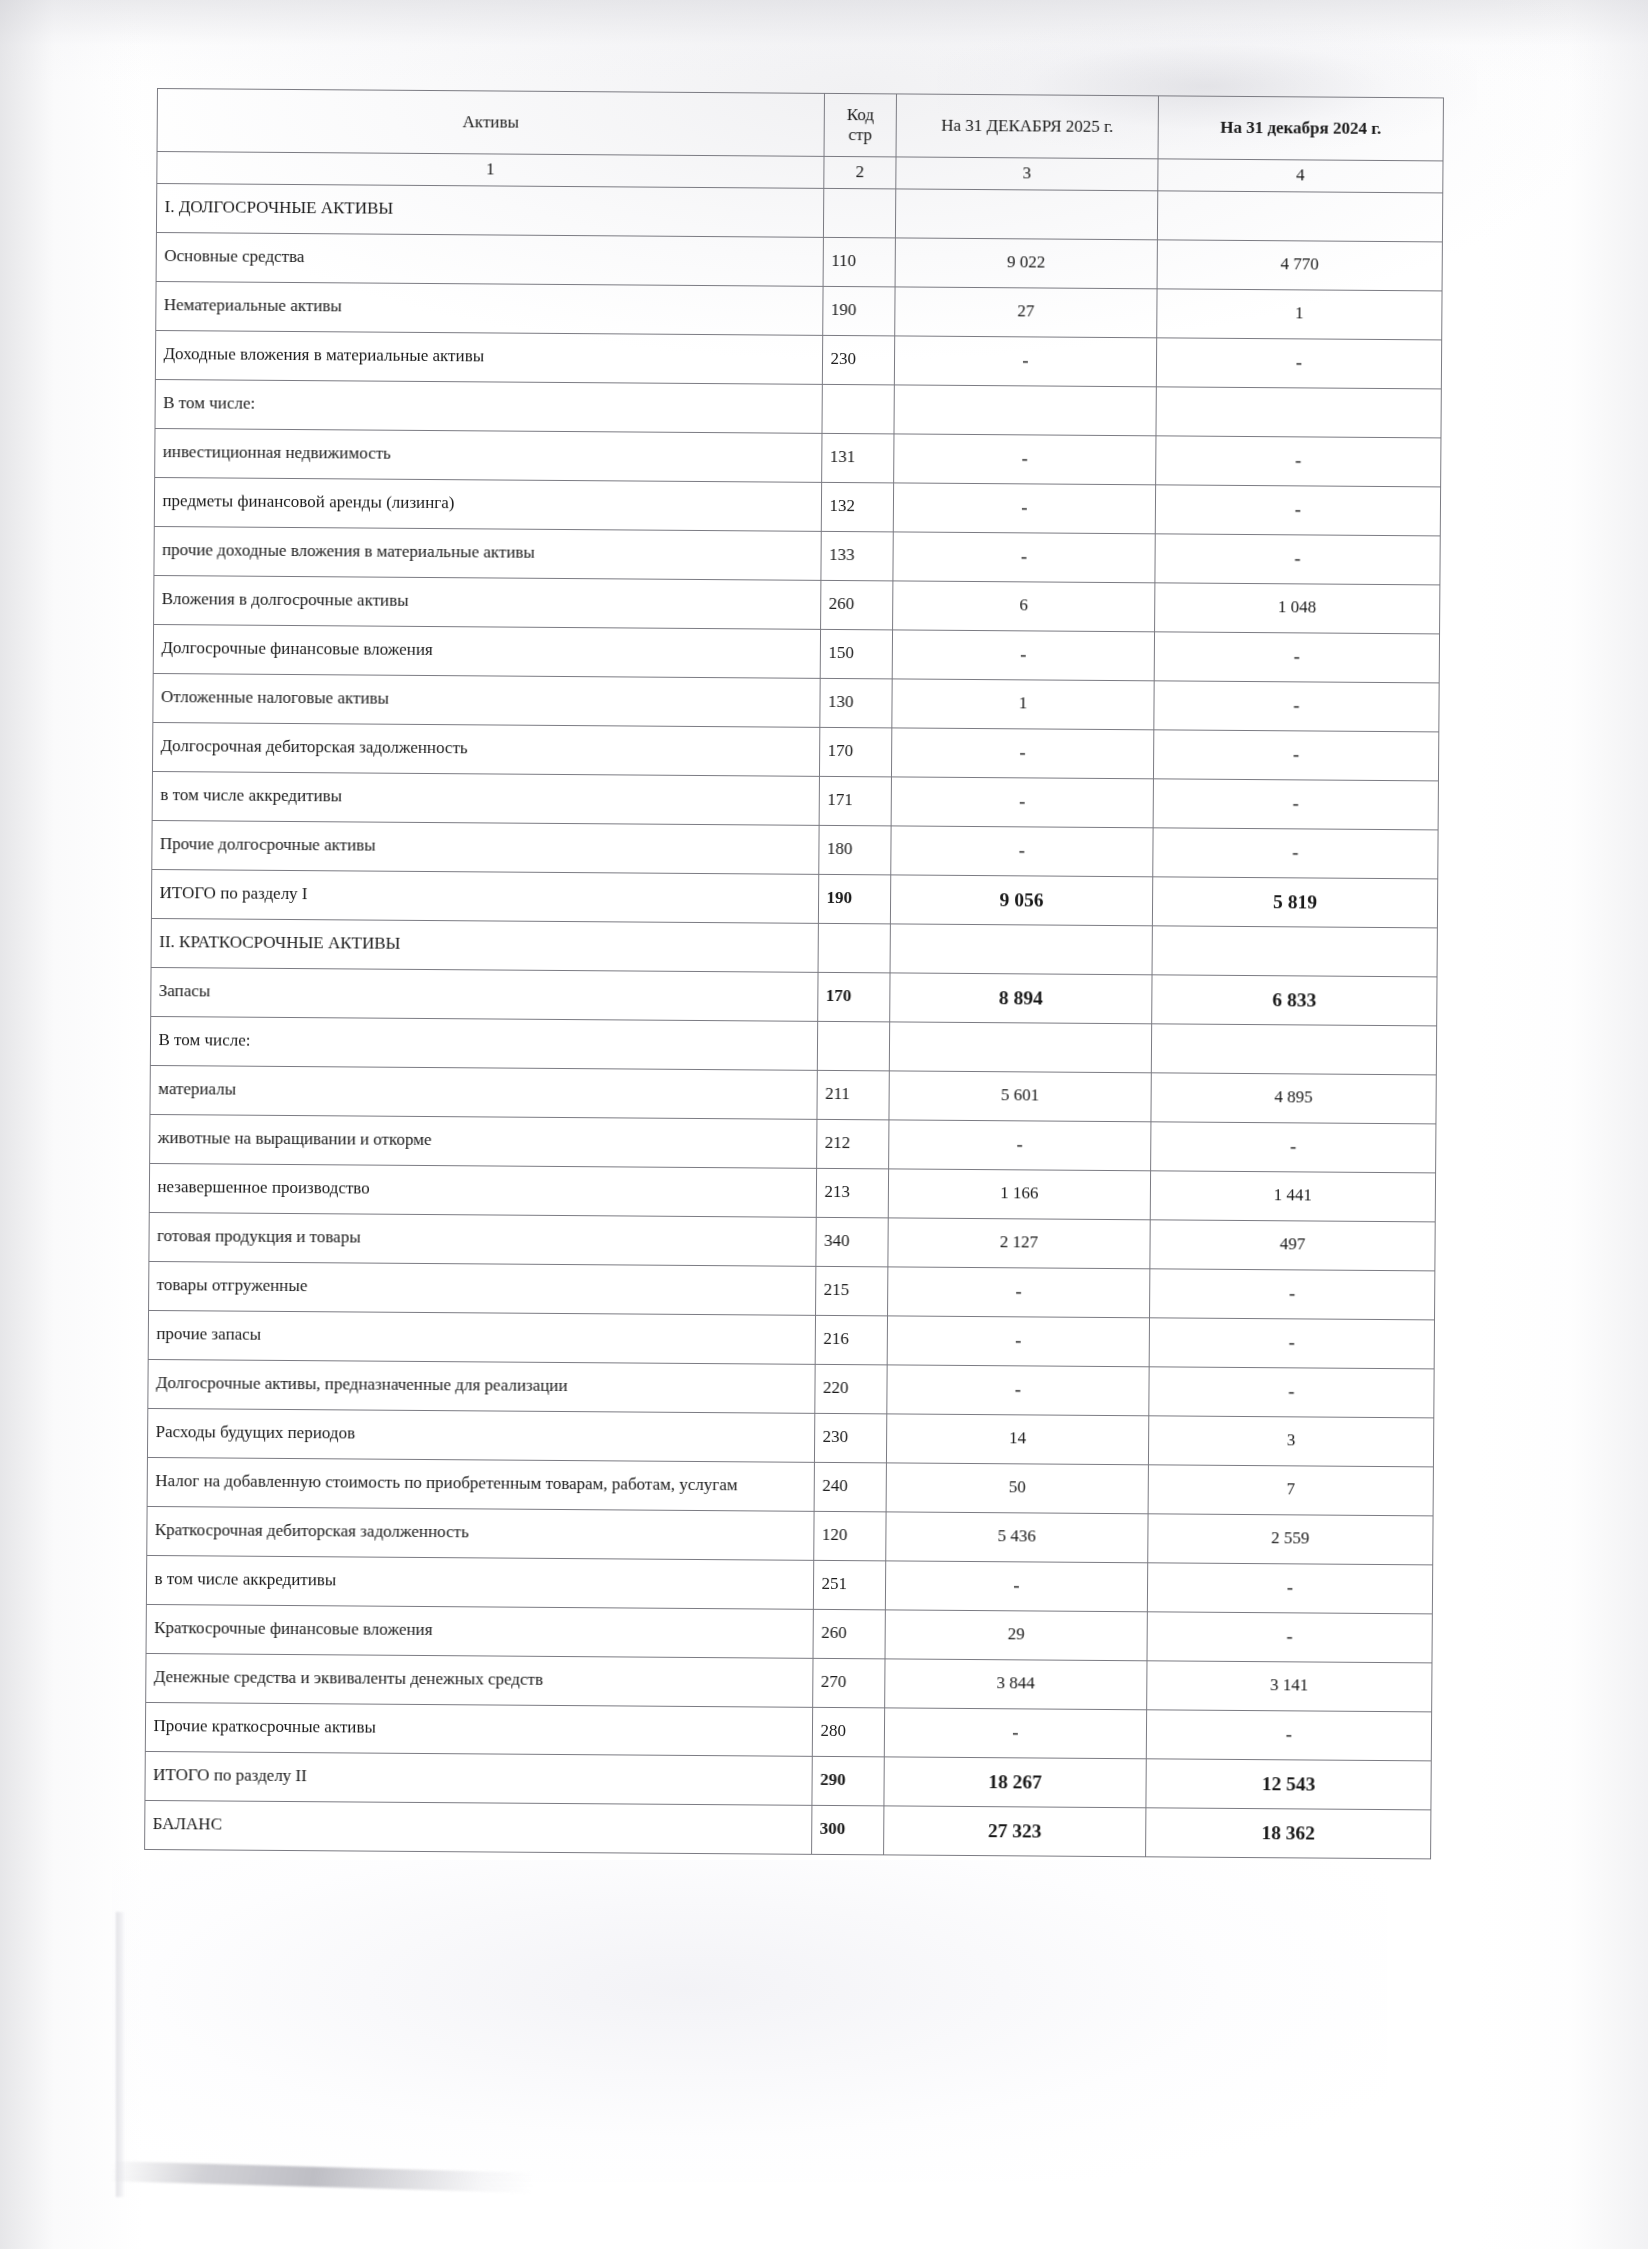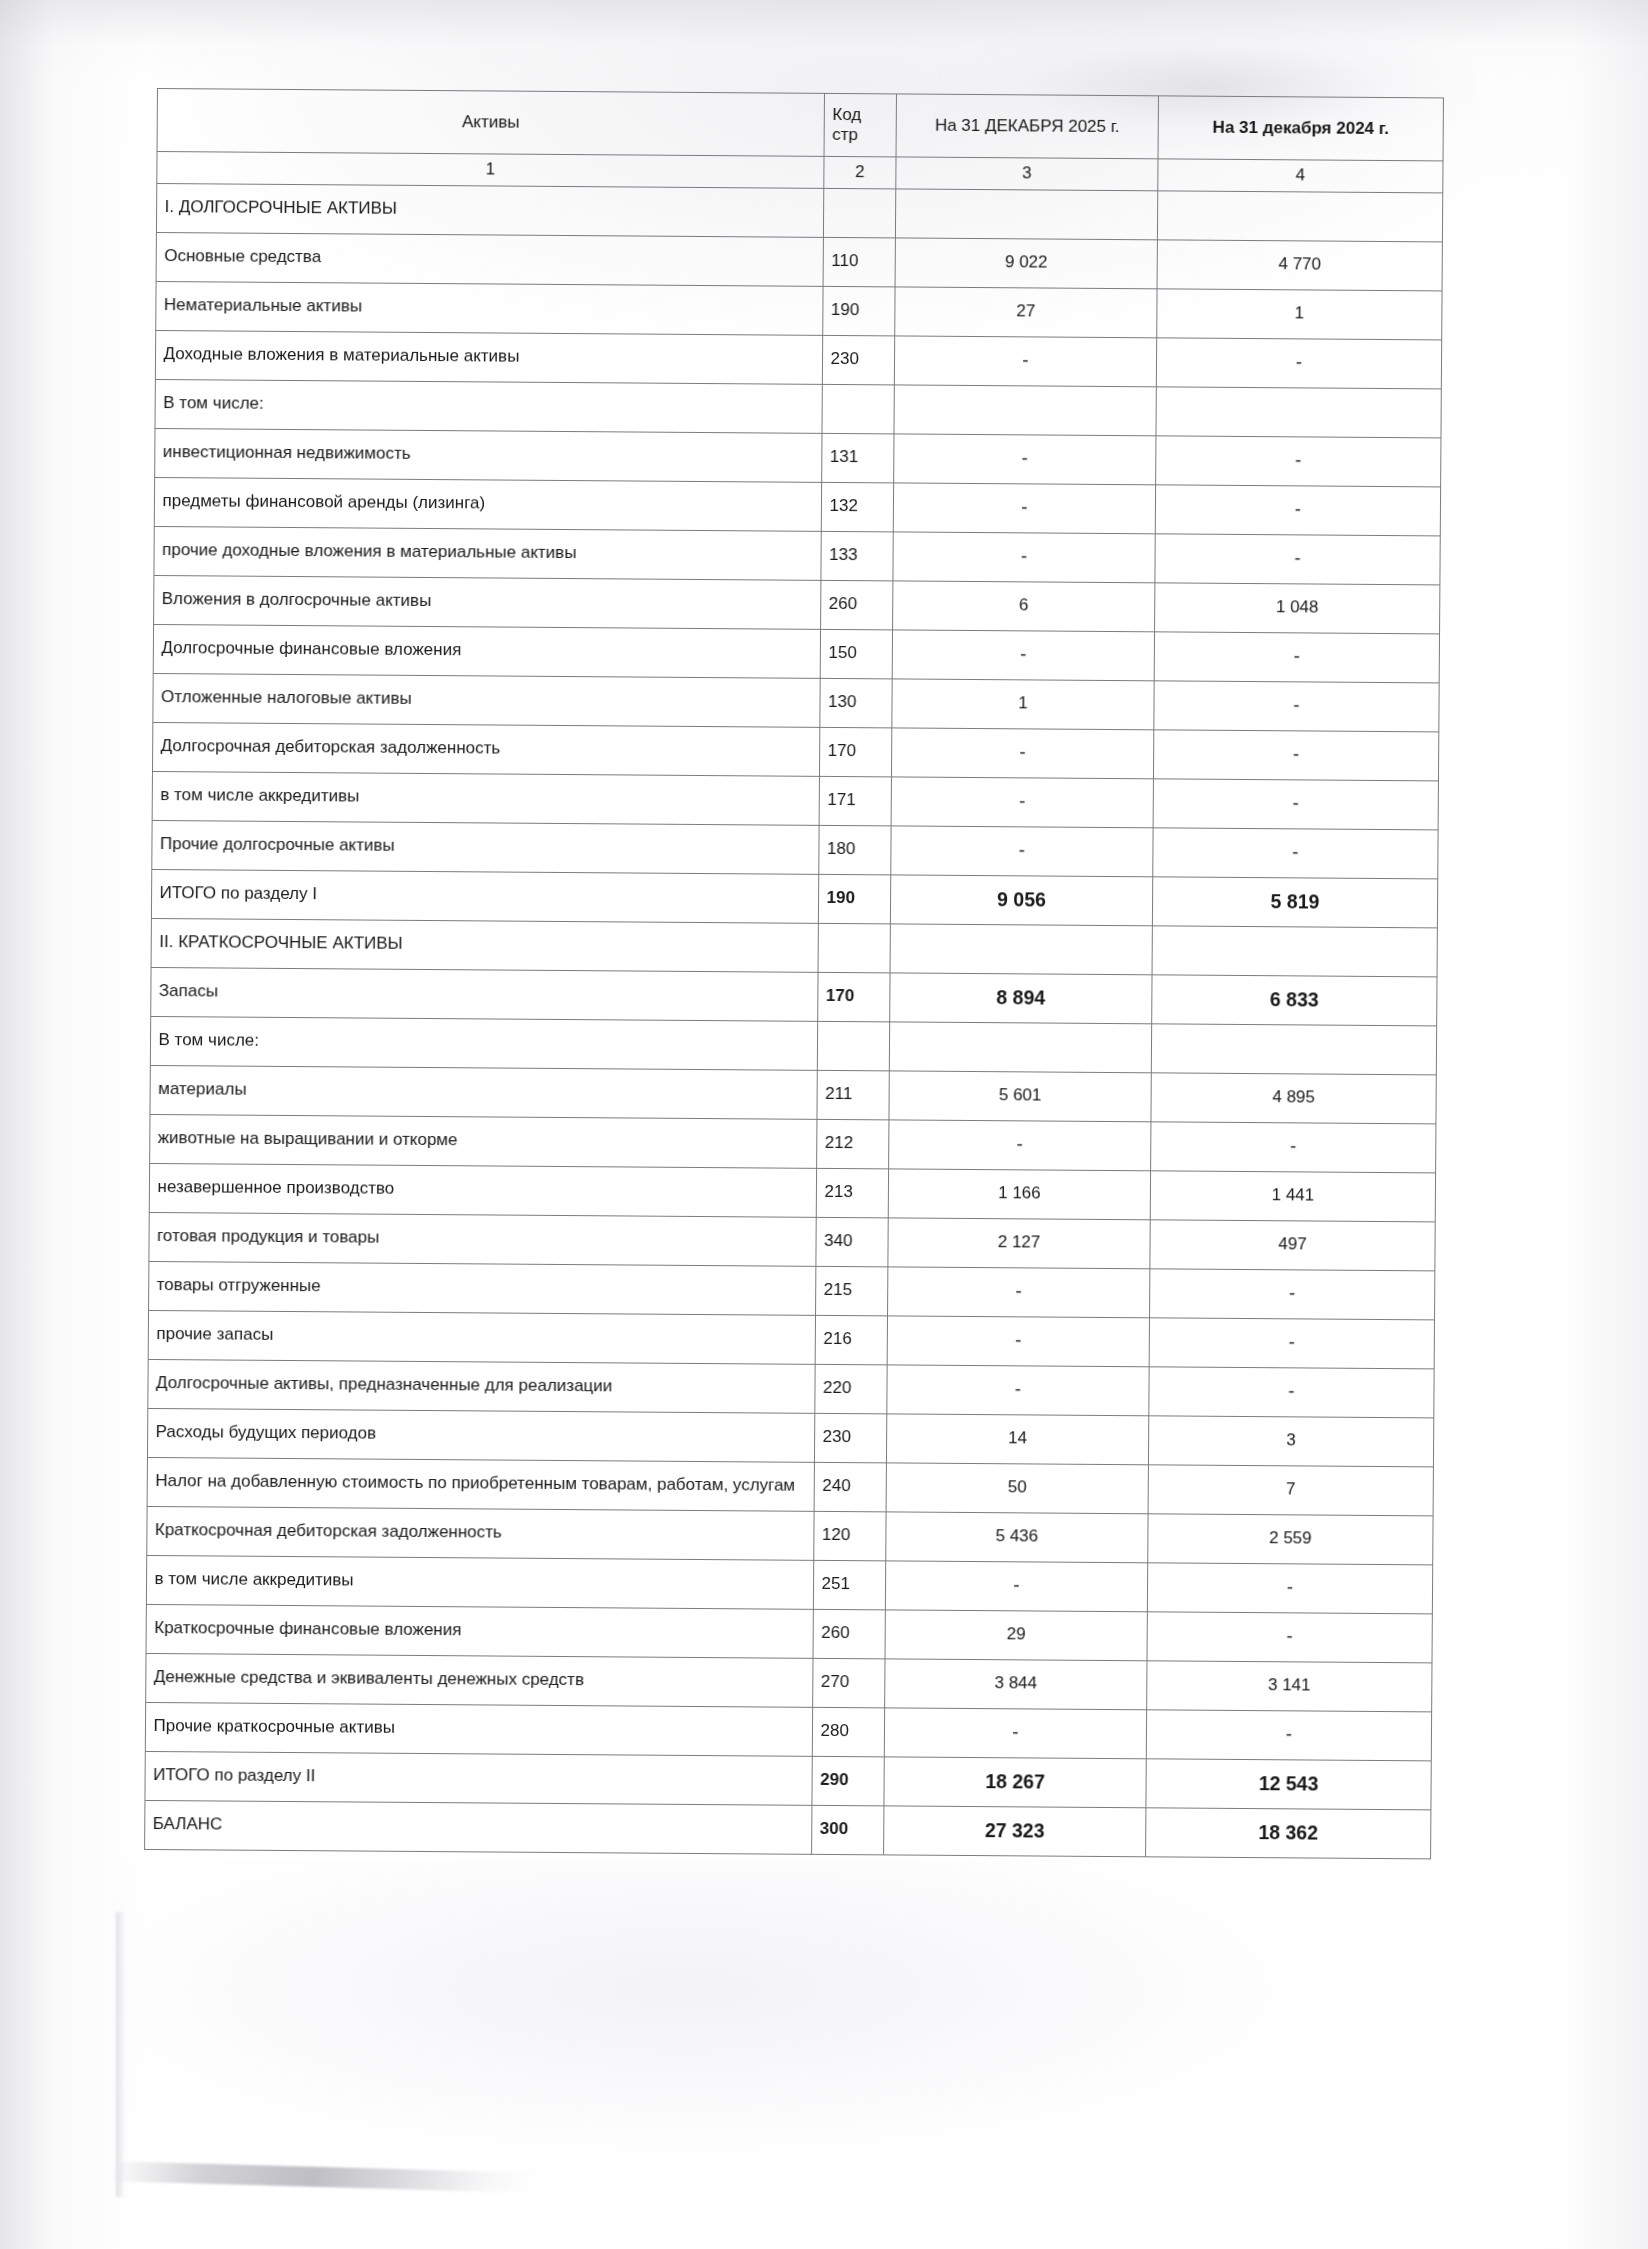--- a/index.html
+++ b/index.html
@@ -11,21 +11,21 @@
 
   #page {
     position: relative;
     width: 1648px;
     height: 2250px;
     overflow: hidden;
     background:
       radial-gradient(ellipse 1050px 375px at 52% 4%, #f1f1f3 0%, #fafafb 45%, #ffffff 72%),
       radial-gradient(ellipse 900px 600px at 48% 72%, #f7f7f9 0%, #fdfdfe 55%, #ffffff 80%),
       linear-gradient(180deg, #fbfbfc 0%, #ffffff 12%, #ffffff 88%, #fdfdfe 100%);
-    font-family: Liberation Sans, sans-serif;
+    font-family: Liberation Serif, serif;
     color: #1b1b1b;
   }
 
   
   .scan-shadow-left {
     position: absolute;
     left: 0; top: 0;
     width: 142px; height: 2250px;
     background: linear-gradient(90deg, rgba(205,205,210,0.50) 0%, rgba(232,232,236,0.22) 38%, rgba(255,255,255,0) 100%);
     pointer-events: none;
@@ -113,21 +113,21 @@
   col.c-prev  { width: 285px; }
 
   
   .hdr-name {
     text-align: center;
     font-weight: 700;
     height: 63px;
     font-size: 19px;
   }
   .hdr-code {
-    text-align: left;
+    text-align: center;
     font-weight: 400;
     font-size: 18px;
     line-height: 1.05;
     padding: 0 3px;
   }
   .hdr-period {
     text-align: center;
     font-weight: 700;
     font-size: 19px;
     padding: 0 6px;

